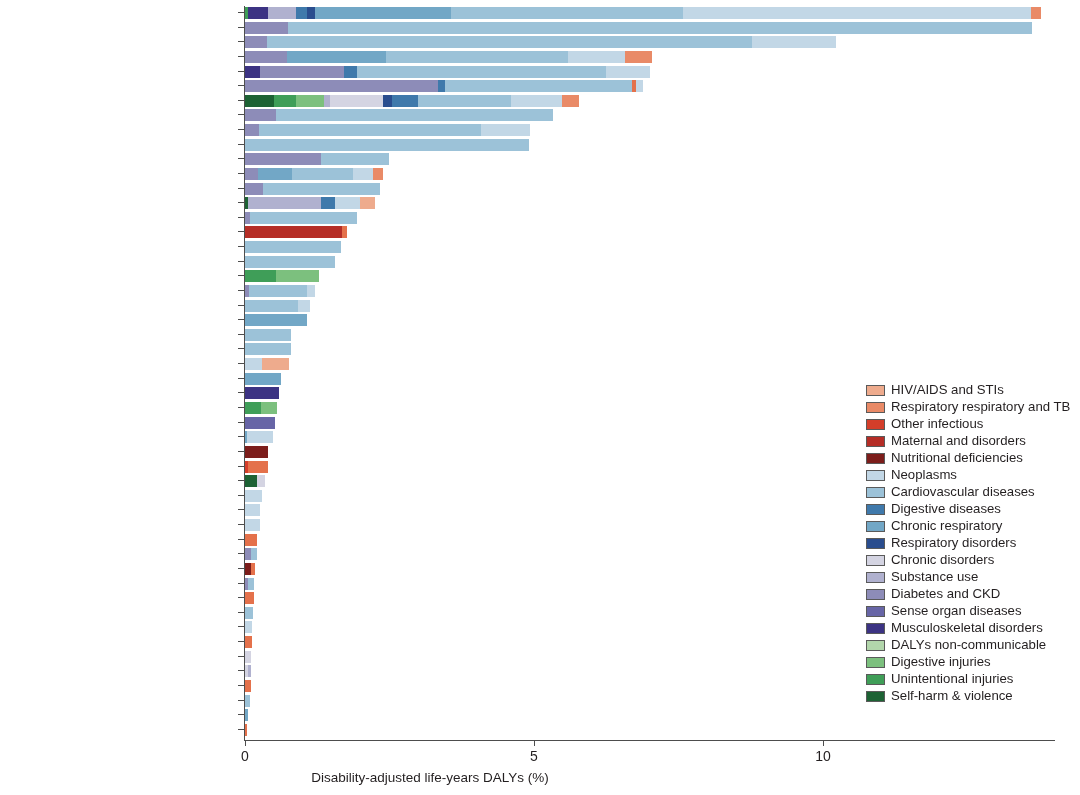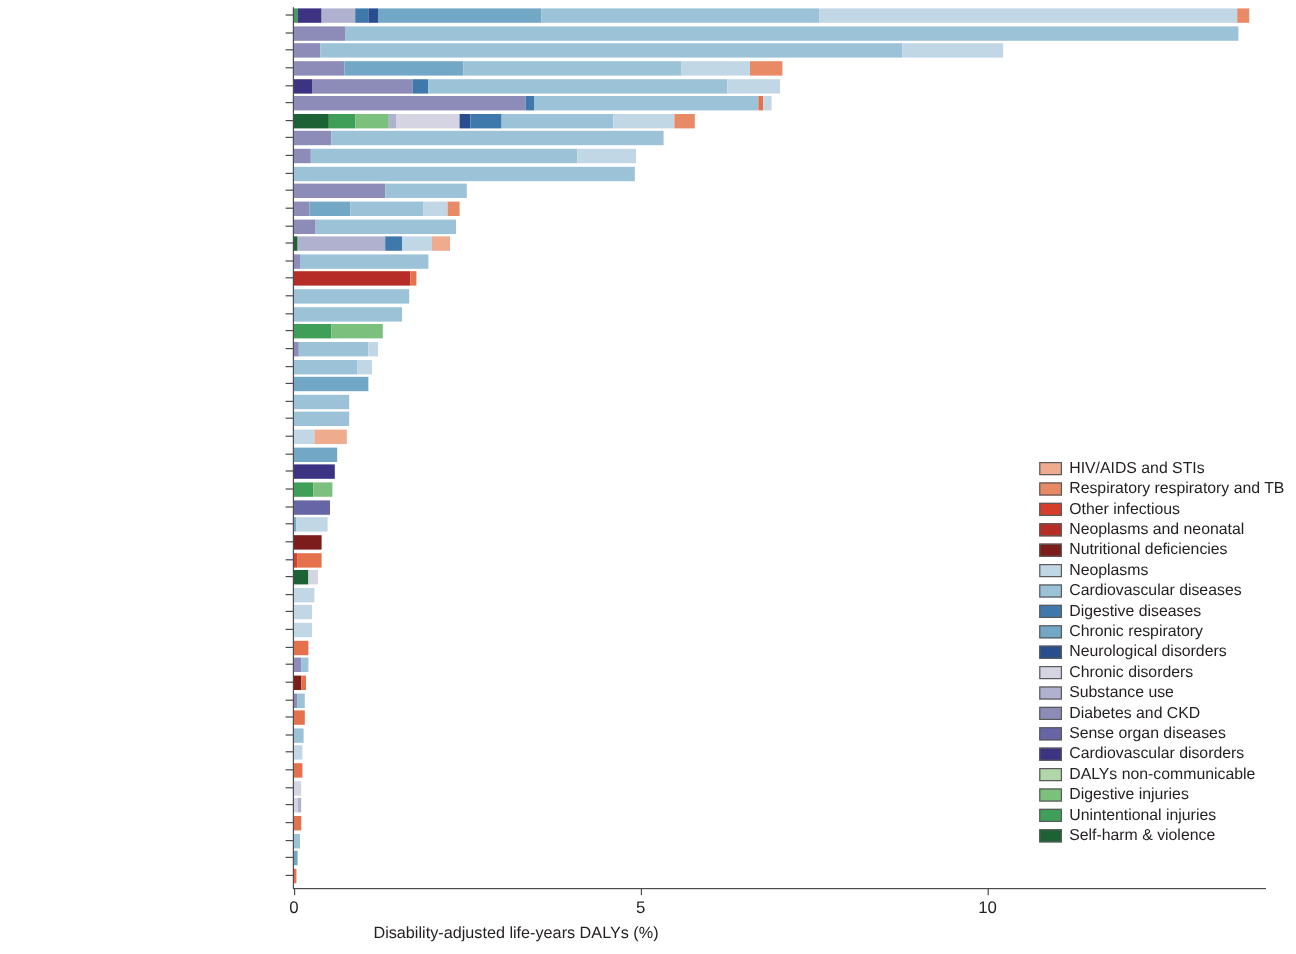--- a/index.html
+++ b/index.html
@@ -360,21 +360,21 @@
       <div class="legend-item">
         <div class="legend-swatch" style="background: rgb(233, 138, 103);"></div>
         <div class="legend-label">Respiratory respiratory and TB</div>
       </div>
       <div class="legend-item">
         <div class="legend-swatch" style="background: rgb(212, 62, 42);"></div>
         <div class="legend-label">Other infectious</div>
       </div>
       <div class="legend-item">
         <div class="legend-swatch" style="background: rgb(181, 45, 38);"></div>
-        <div class="legend-label">Neoplasms and neonatal</div>
+        <div class="legend-label">Maternal and disorders</div>
       </div>
       <div class="legend-item">
         <div class="legend-swatch" style="background: rgb(124, 29, 27);"></div>
         <div class="legend-label">Nutritional deficiencies</div>
       </div>
       <div class="legend-item">
         <div class="legend-swatch" style="background: rgb(194, 215, 230);"></div>
         <div class="legend-label">Neoplasms</div>
       </div>
       <div class="legend-item">
@@ -384,41 +384,41 @@
       <div class="legend-item">
         <div class="legend-swatch" style="background: rgb(63, 121, 171);"></div>
         <div class="legend-label">Digestive diseases</div>
       </div>
       <div class="legend-item">
         <div class="legend-swatch" style="background: rgb(114, 167, 198);"></div>
         <div class="legend-label">Chronic respiratory</div>
       </div>
       <div class="legend-item">
         <div class="legend-swatch" style="background: rgb(42, 77, 142);"></div>
-        <div class="legend-label">Neurological disorders</div>
+        <div class="legend-label">Respiratory disorders</div>
       </div>
       <div class="legend-item">
         <div class="legend-swatch" style="background: rgb(212, 212, 226);"></div>
         <div class="legend-label">Chronic disorders</div>
       </div>
       <div class="legend-item">
         <div class="legend-swatch" style="background: rgb(176, 177, 207);"></div>
         <div class="legend-label">Substance use</div>
       </div>
       <div class="legend-item">
         <div class="legend-swatch" style="background: rgb(141, 140, 184);"></div>
         <div class="legend-label">Diabetes and CKD</div>
       </div>
       <div class="legend-item">
         <div class="legend-swatch" style="background: rgb(103, 101, 166);"></div>
         <div class="legend-label">Sense organ diseases</div>
       </div>
       <div class="legend-item">
         <div class="legend-swatch" style="background: rgb(60, 51, 131);"></div>
-        <div class="legend-label">Cardiovascular disorders</div>
+        <div class="legend-label">Musculoskeletal disorders</div>
       </div>
       <div class="legend-item">
         <div class="legend-swatch" style="background: rgb(178, 214, 171);"></div>
         <div class="legend-label">DALYs non-communicable</div>
       </div>
       <div class="legend-item">
         <div class="legend-swatch" style="background: rgb(124, 192, 126);"></div>
         <div class="legend-label">Digestive injuries</div>
       </div>
       <div class="legend-item">

